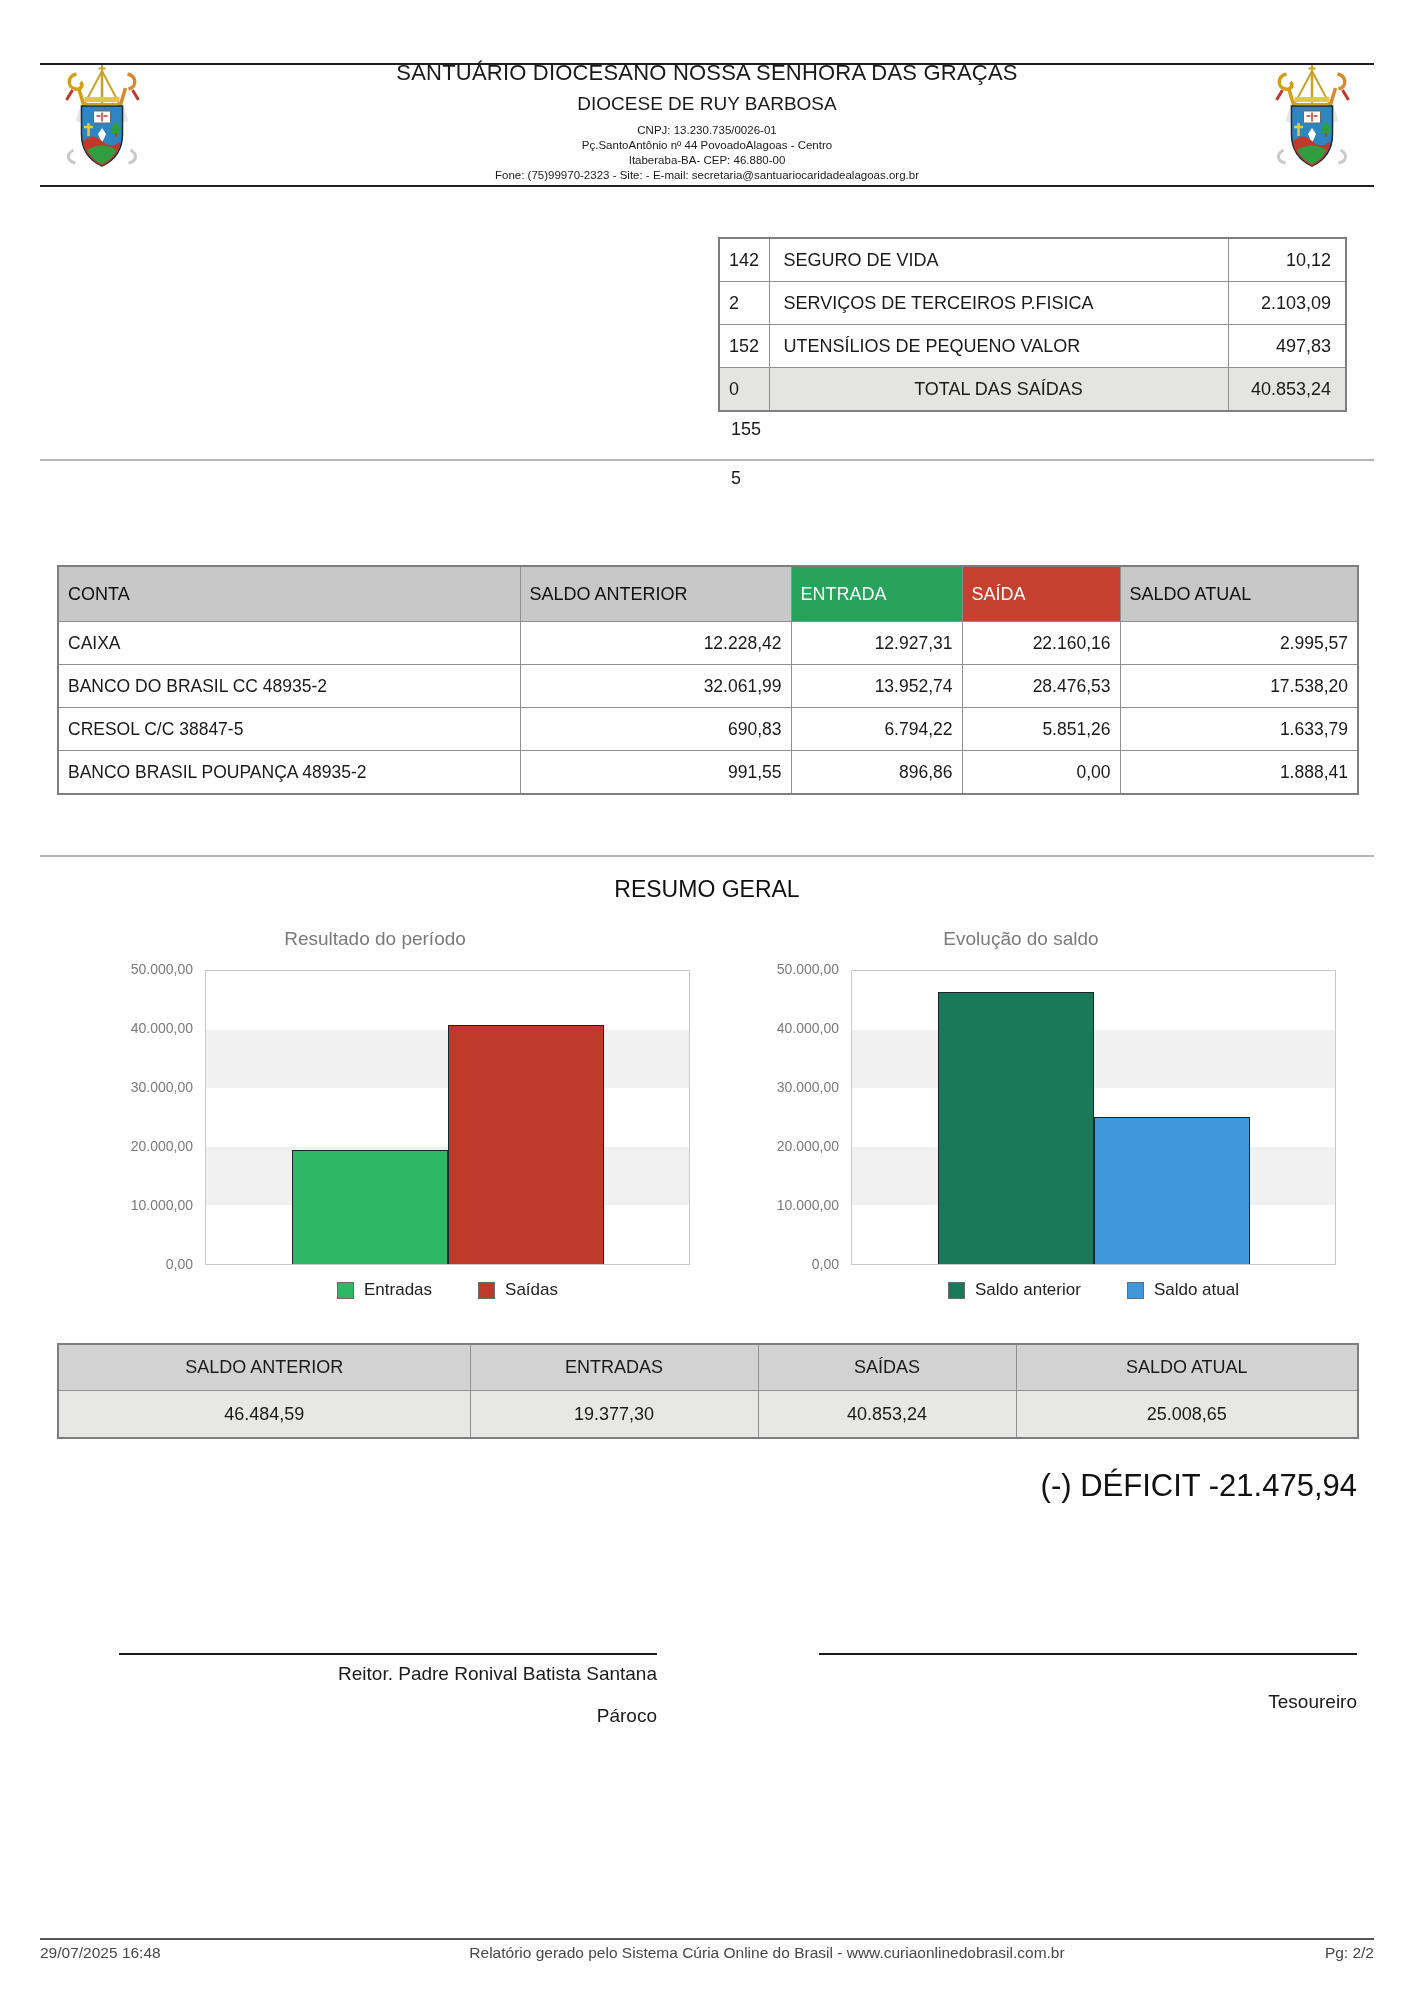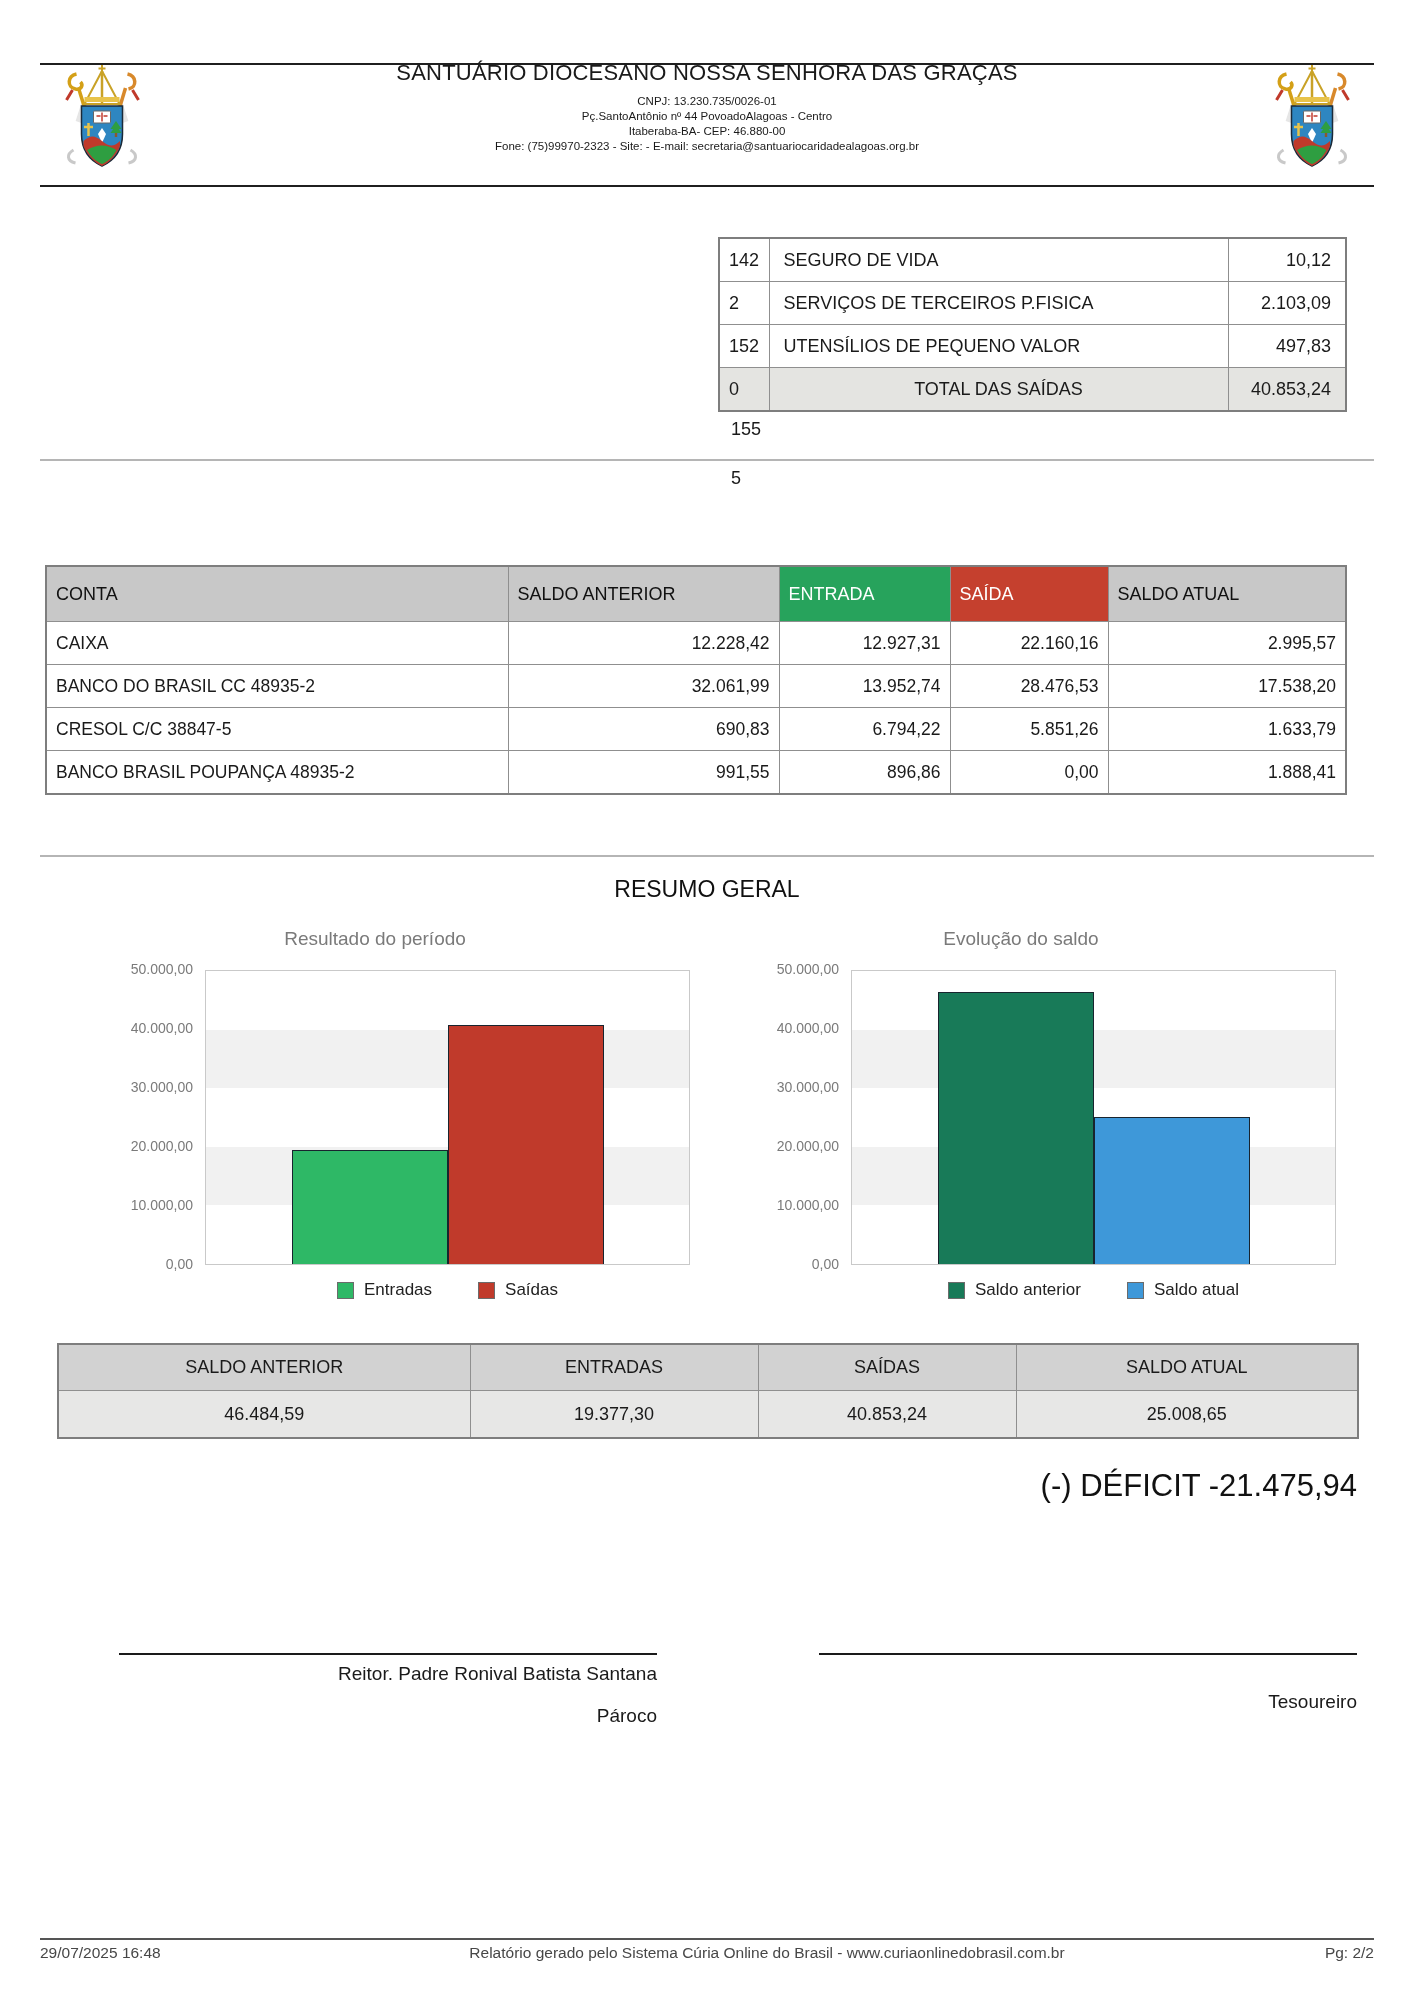--- a/index.html
+++ b/index.html
@@ -27,21 +27,21 @@
   .expenses tr.total td{background:#e4e4e1;}
   .expenses tr.total td.desc{text-align:center;}
 
   .orphan{position:absolute;left:731px;font-size:18px;}
 
   .section-title{position:absolute;left:0;width:100%;text-align:center;font-weight:500;color:#101010;}
   .accounts-title{top:497px;font-size:24px;}
   .resumo-title{top:876px;font-size:23px;}
 
   
-  .accounts{position:absolute;left:45px;top:565px;width:1300px;border:2px solid #7e7e7e;padding-left:44px;}
+  .accounts{position:absolute;left:57px;top:565px;width:1300px;border:2px solid #7e7e7e;padding-left:44px;}
   .accounts th{border:1px solid #8f8f8f;height:54px;font-weight:400;font-size:18px;
                text-align:left;padding:0 9px;}
   .accounts td{border:1px solid #8f8f8f;height:42px;font-size:17.5px;padding:0 9px;
                white-space:nowrap;overflow:hidden;}
   .accounts td.num{text-align:right;}
 
   
   .chart{position:absolute;top:928px;width:630px;}
   .chart.left{left:60px;}
   .chart.right{left:706px;}
@@ -132,20 +132,21 @@
     <path d="M61.5 57 l5.5 8 h-11 Z M61.5 61 l5.5 8 h-11 Z" fill="#2e9e41"></path>
     <rect x="60.3" y="69" width="2.4" height="4" fill="#8a5a2b"></rect>
     <path d="M47.5 64 l4 6 -4 9 -4 -9 Z" fill="#ffffff"></path>
     <path d="M29 77 c7 -6 11 -6 18.5 0 c7.5 6 11.5 6 18 0 v5 c-4 11 -12 17 -18 20 c-6 -3 -14 -9 -18.5 -20 Z" fill="#c0392b"></path>
     <path d="M32.5 86 c4.5 8 10 12 15 14 c5 -2 10.5 -6 14.5 -14 c-9.5 -6 -20 -6 -29.5 0 Z" fill="#2e9e41"></path>
     <path d="M19 86 c-7 4 -7 11 2 13 M76 86 c7 4 7 11 -2 13" stroke="#c9c9c9" stroke-width="3" fill="none"></path>
   </svg>
 
   <div class="hdr-text">
     <div class="h-title">SANTUÁRIO DIOCESANO NOSSA SENHORA DAS GRAÇAS</div>
+    <div class="h-sub">DIOCESE DE RUY BARBOSA</div>
     <div class="h-small first">CNPJ: 13.230.735/0026-01</div>
     <div class="h-small">Pç.SantoAntônio nº 44 PovoadoAlagoas - Centro</div>
     <div class="h-small">Itaberaba-BA- CEP: 46.880-00</div>
     <div class="h-small">Fone: (75)99970-2323 - Site: - E-mail: secretaria@santuariocaridadealagoas.org.br</div>
   </div>
   <div class="rule" style="left:40px;width:1334px;top:185px;height:2px;"></div>
 
   <table class="expenses">
     <colgroup>
         <col style="width:50px">

